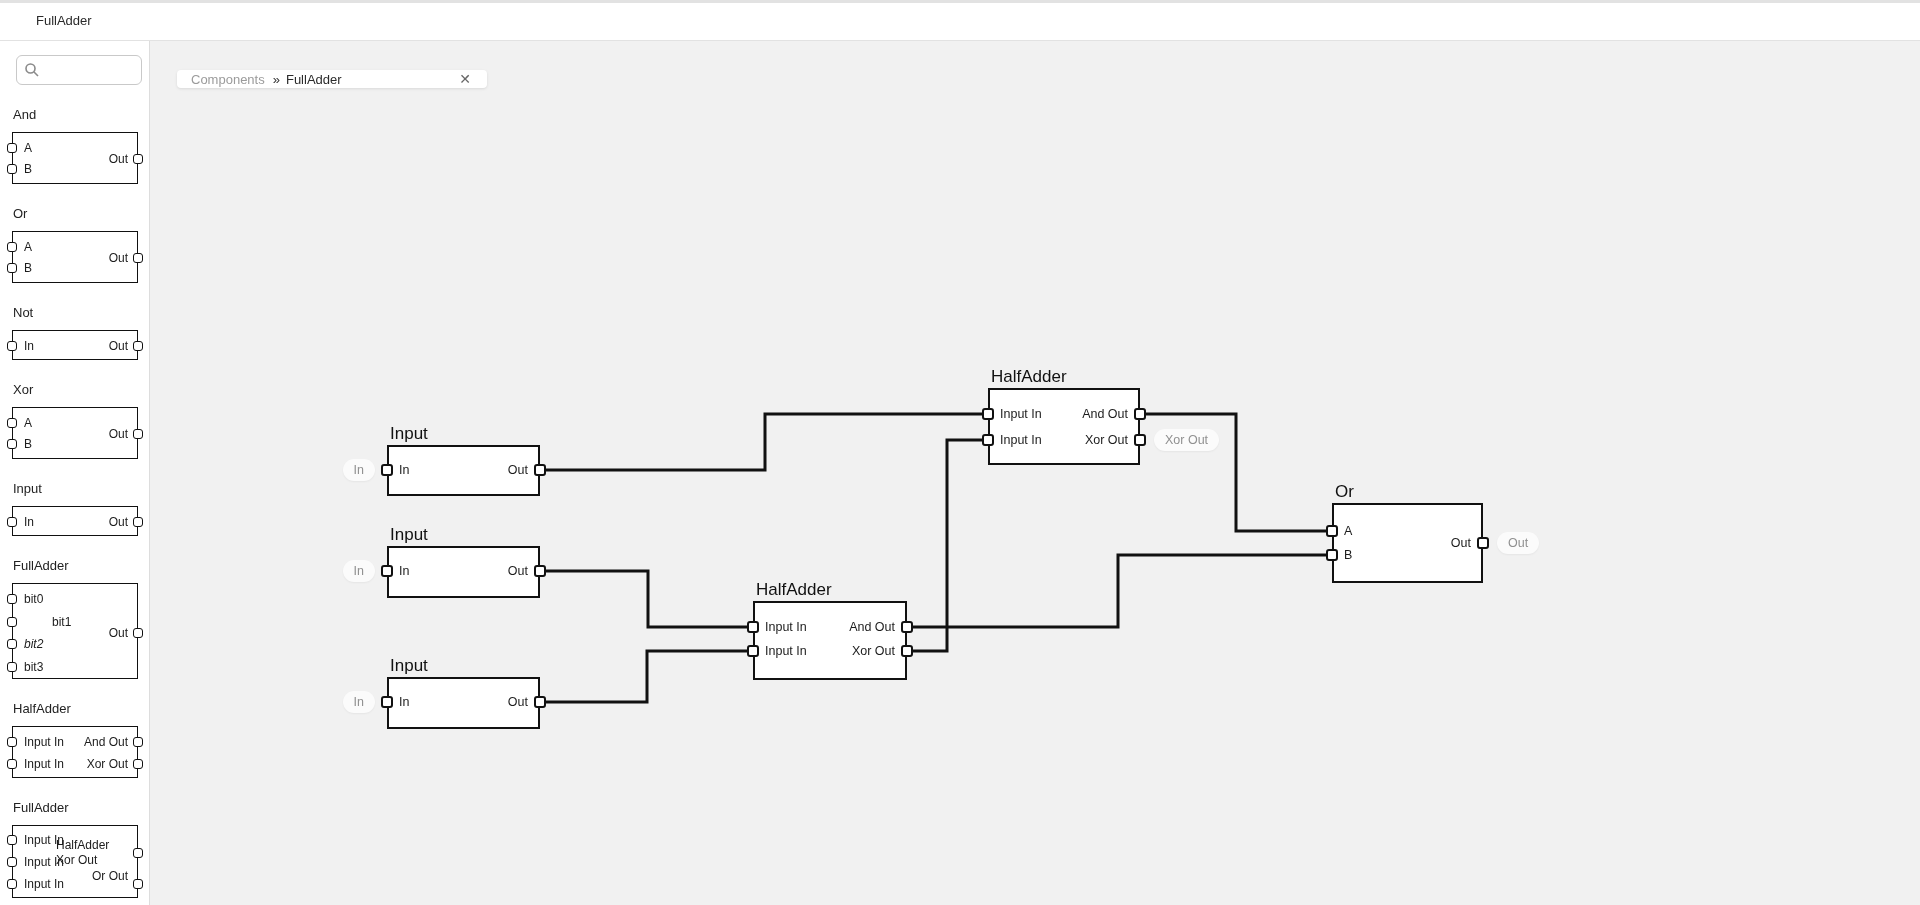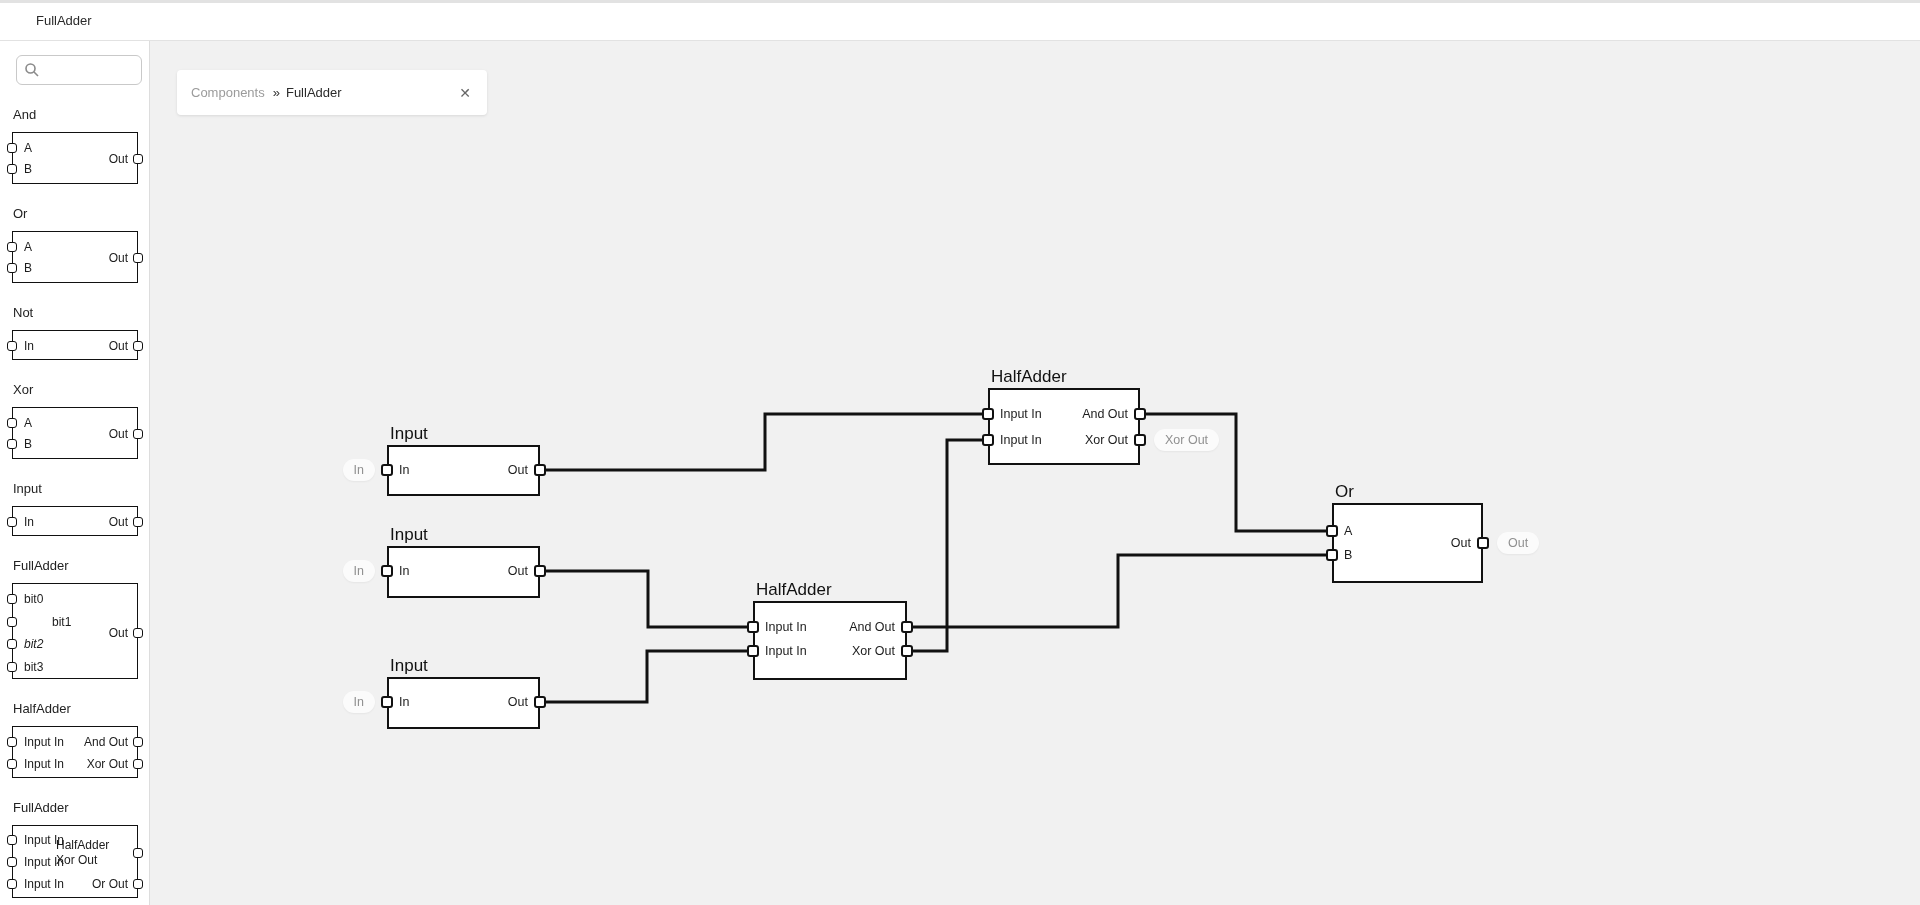--- a/index.html
+++ b/index.html
@@ -30,21 +30,21 @@
   .sb-out-label { position:absolute; right:9px; transform:translateY(-50%); font-size:12px; color:#1c1c1c;
     white-space:nowrap; text-align:right; }
   .sb-out-label.wrap { white-space:normal; width:72px; text-align:left; line-height:15px; }
 
   
   .canvas { position:absolute; left:150px; top:41px; width:1770px; height:864px; background:#f1f1f1; z-index:10; }
   .wire-layer { position:absolute; left:0; top:0; width:1770px; height:864px; z-index:11; }
   .wire-layer polyline { fill:none; stroke:#111; stroke-width:3; }
 
   
-  .tab { position:absolute; left:27px; top:29px; width:310px; height:45px; background:#fff;
+  .tab { position:absolute; left:27px; top:29px; width:310px; height:18px; background:#fff;
     border-radius:4px; box-shadow:0 1px 3px rgba(0,0,0,0.10); display:flex; align-items:center;
     z-index:30; font-size:13px; }
   .tab .crumb-root { margin-left:14px; color:#9b9b9b; }
   .tab .crumb-sep { margin:0 8px; color:#333; font-size:13px; letter-spacing:-2px; }
   .tab .crumb-title { color:#2b2b2b; }
   .tab-close { margin-left:auto; margin-right:12px; width:20px; height:20px; border:none; background:none;
     color:#666; font-size:14px; line-height:20px; cursor:pointer; }
 
   
   .node { position:absolute; background:#fff; border:2px solid #111; z-index:20; }
@@ -164,21 +164,21 @@
         <div class="sb-box" style="height: 73px;">
           <span class="sb-port" style="left: -6px; top: 9px;"></span>
           <span class="sb-in-label" style="top: 14px;">Input In</span>
           <span class="sb-port" style="left: -6px; top: 31px;"></span>
           <span class="sb-in-label" style="top: 36px;">Input In</span>
           <span class="sb-port" style="left: -6px; top: 53px;"></span>
           <span class="sb-in-label" style="top: 58px;">Input In</span>
           <span class="sb-port" style="right: -6px; top: 22px;"></span>
           <span class="sb-out-label wrap" style="top: 27px;">HalfAdder Xor Out</span>
           <span class="sb-port" style="right: -6px; top: 53px;"></span>
-          <span class="sb-out-label" style="top: 58px;">Or Out</span>
+          <span class="sb-out-label" style="top: 50px;">Or Out</span>
         </div>
       </div>
     </div>
 </nav>
 
 <main class="canvas">
   <svg class="wire-layer" id="wire-layer">
     <g id="wire-group" transform="translate(-150,-41)">
         <polyline points="540,470 765,470 765,414 988,414"></polyline>
         <polyline points="540,571 648,571 648,627 753,627"></polyline>

